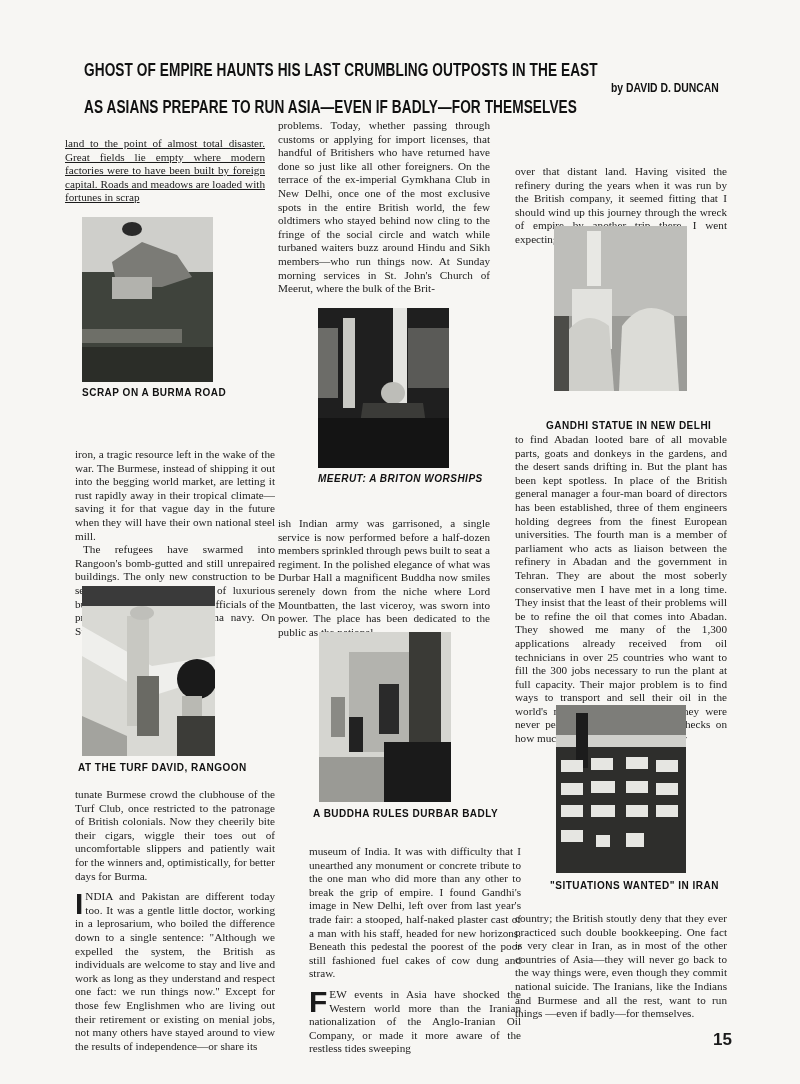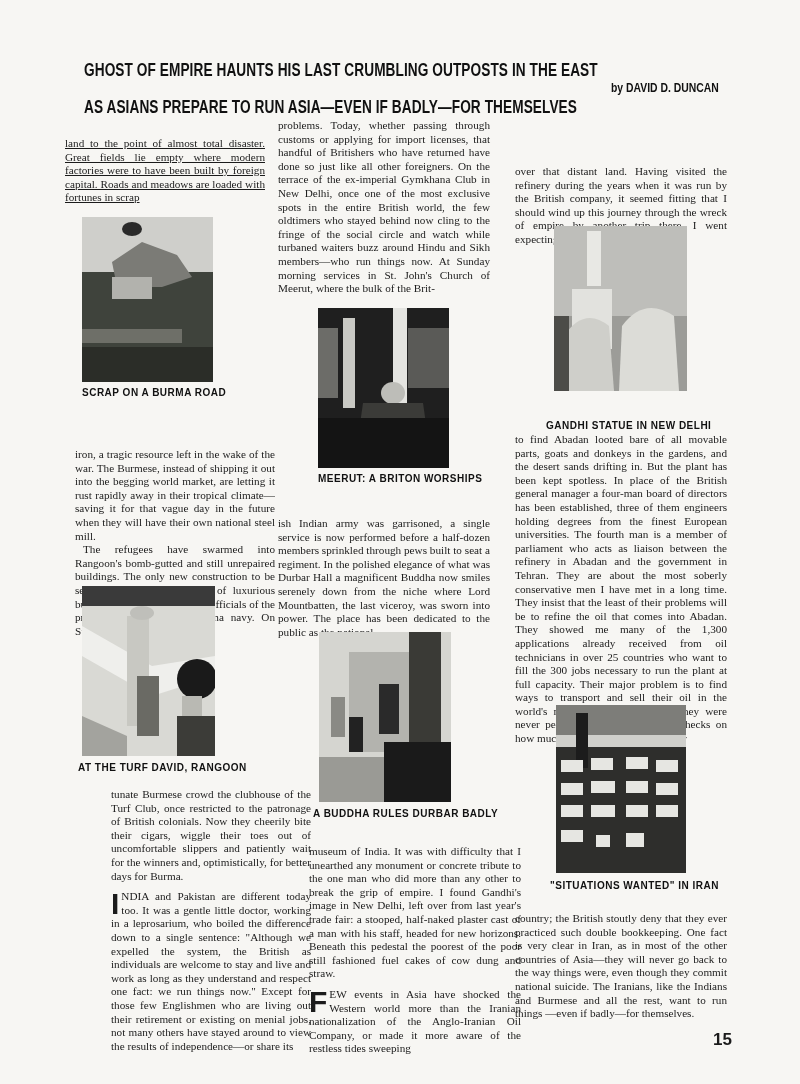--- a/index.html
+++ b/index.html
@@ -54,42 +54,42 @@
     <rect x="55" y="90" width="22" height="60" fill="#6a6a64"></rect>
     <ellipse cx="60" cy="27" rx="12" ry="7" fill="#bfbfba"></ellipse>
     <circle cx="115" cy="93" r="20" fill="#1a1a1a"></circle>
     <rect x="100" y="110" width="20" height="30" fill="#b9b9b3"></rect>
     <rect x="95" y="130" width="38" height="40" fill="#3c3c38"></rect>
     <path d="M0 130 L45 150 L45 170 L0 170 Z" fill="#a3a39e"></path>
   </svg>
 </div>
 <div class="caption" style="left:78px; top:762px; width:142px;">AT THE TURF DAVID, RANGOON</div>
 
-<div class="col" style="left:75px; top:788px;margin-left:36px;">
+<div class="col" style="left:75px; top:788px;">
   <p>tunate Burmese crowd the clubhouse of the Turf Club, once restricted to the patronage of British colonials. Now they cheerily bite their cigars, wiggle their toes out of uncomfortable slippers and patiently wait for the winners and, optimistically, for better days for Burma.</p>
   <p style="margin-top:7px;"><span class="dropcap">I</span><span>NDIA and Pakistan are different today too. It was a gentle little doctor, working in a leprosarium, who boiled the difference down to a single sentence: "Although we expelled the system, the British as individuals are welcome to stay and live and work as long as they understand and respect one fact: we run things now." Except for those few Englishmen who are living out their retirement or existing on menial jobs, not many others have stayed around to view the results of independence—or share its</span></p>
 </div>
 
 <div class="col" style="left:278px; top:119px; width:212px;">
   <p>problems. Today, whether passing through customs or applying for import licenses, that handful of Britishers who have returned have done so just like all other foreigners. On the terrace of the ex-imperial Gymkhana Club in New Delhi, once one of the most exclusive spots in the entire British world, the few oldtimers who stayed behind now cling to the fringe of the social circle and watch while turbaned waiters buzz around Hindu and Sikh members—who run things now. At Sunday morning services in St. John's Church of Meerut, where the bulk of the Brit-</p>
 </div>
 
 <div class="photo" style="left:318px; top:308px; width:131px; height:160px;">
   <svg width="131" height="160" viewBox="0 0 131 160">
     <rect width="131" height="160" fill="#1f1f1f"></rect>
     <rect x="25" y="10" width="12" height="90" fill="#c9c9c4"></rect>
     <rect x="75" y="0" width="14" height="95" fill="#e4e4e0"></rect>
     <rect x="90" y="20" width="41" height="60" fill="#5a5a57"></rect>
     <rect x="0" y="20" width="20" height="70" fill="#6c6c68"></rect>
     <ellipse cx="75" cy="85" rx="12" ry="11" fill="#bdbdb8"></ellipse>
     <path d="M45 95 L105 95 L110 130 L40 130 Z" fill="#3b3b38"></path>
     <rect x="0" y="110" width="131" height="50" fill="#141414"></rect>
   </svg>
 </div>
-<div class="caption" style="left:318px; top:473px; width:131px;">MEERUT: A BRITON WORSHIPS</div>
+<div class="caption" style="left:318px; top:473px; width:131px;font-style:italic;">MEERUT: A BRITON WORSHIPS</div>
 
 <div class="col" style="left:278px; top:517px; width:212px;">
   <p>ish Indian army was garrisoned, a single service is now performed before a half-dozen members sprinkled through pews built to seat a regiment. In the polished elegance of what was Durbar Hall a magnificent Buddha now smiles serenely down from the niche where Lord Mountbatten, the last viceroy, was sworn into power. The place has been dedicated to the public as the national</p>
 </div>
 
 <div class="photo" style="left:319px; top:632px; width:132px; height:170px;">
   <svg width="132" height="170" viewBox="0 0 132 170">
     <rect width="132" height="170" fill="#d5d5d0"></rect>
     <rect x="30" y="20" width="60" height="100" fill="#b3b3ae"></rect>
     <rect x="60" y="52" width="20" height="50" fill="#2a2a2a"></rect>

